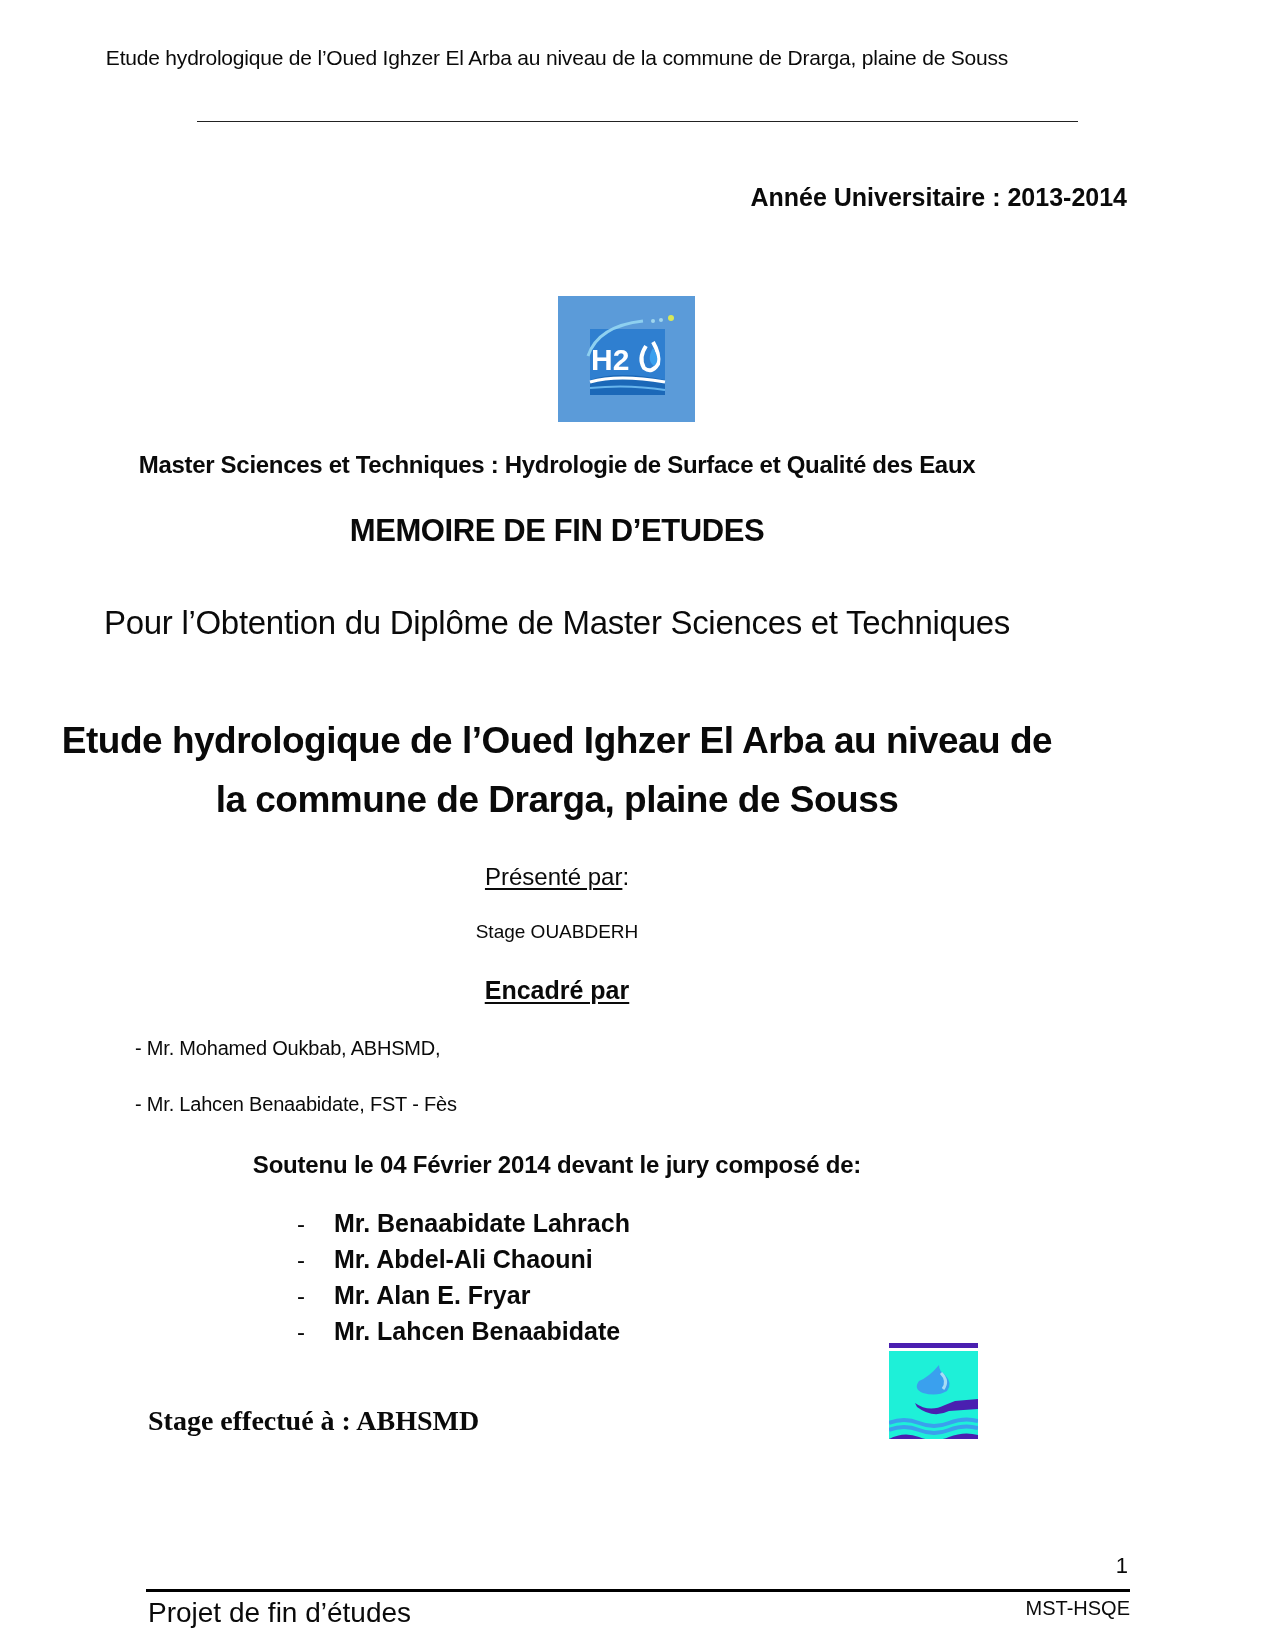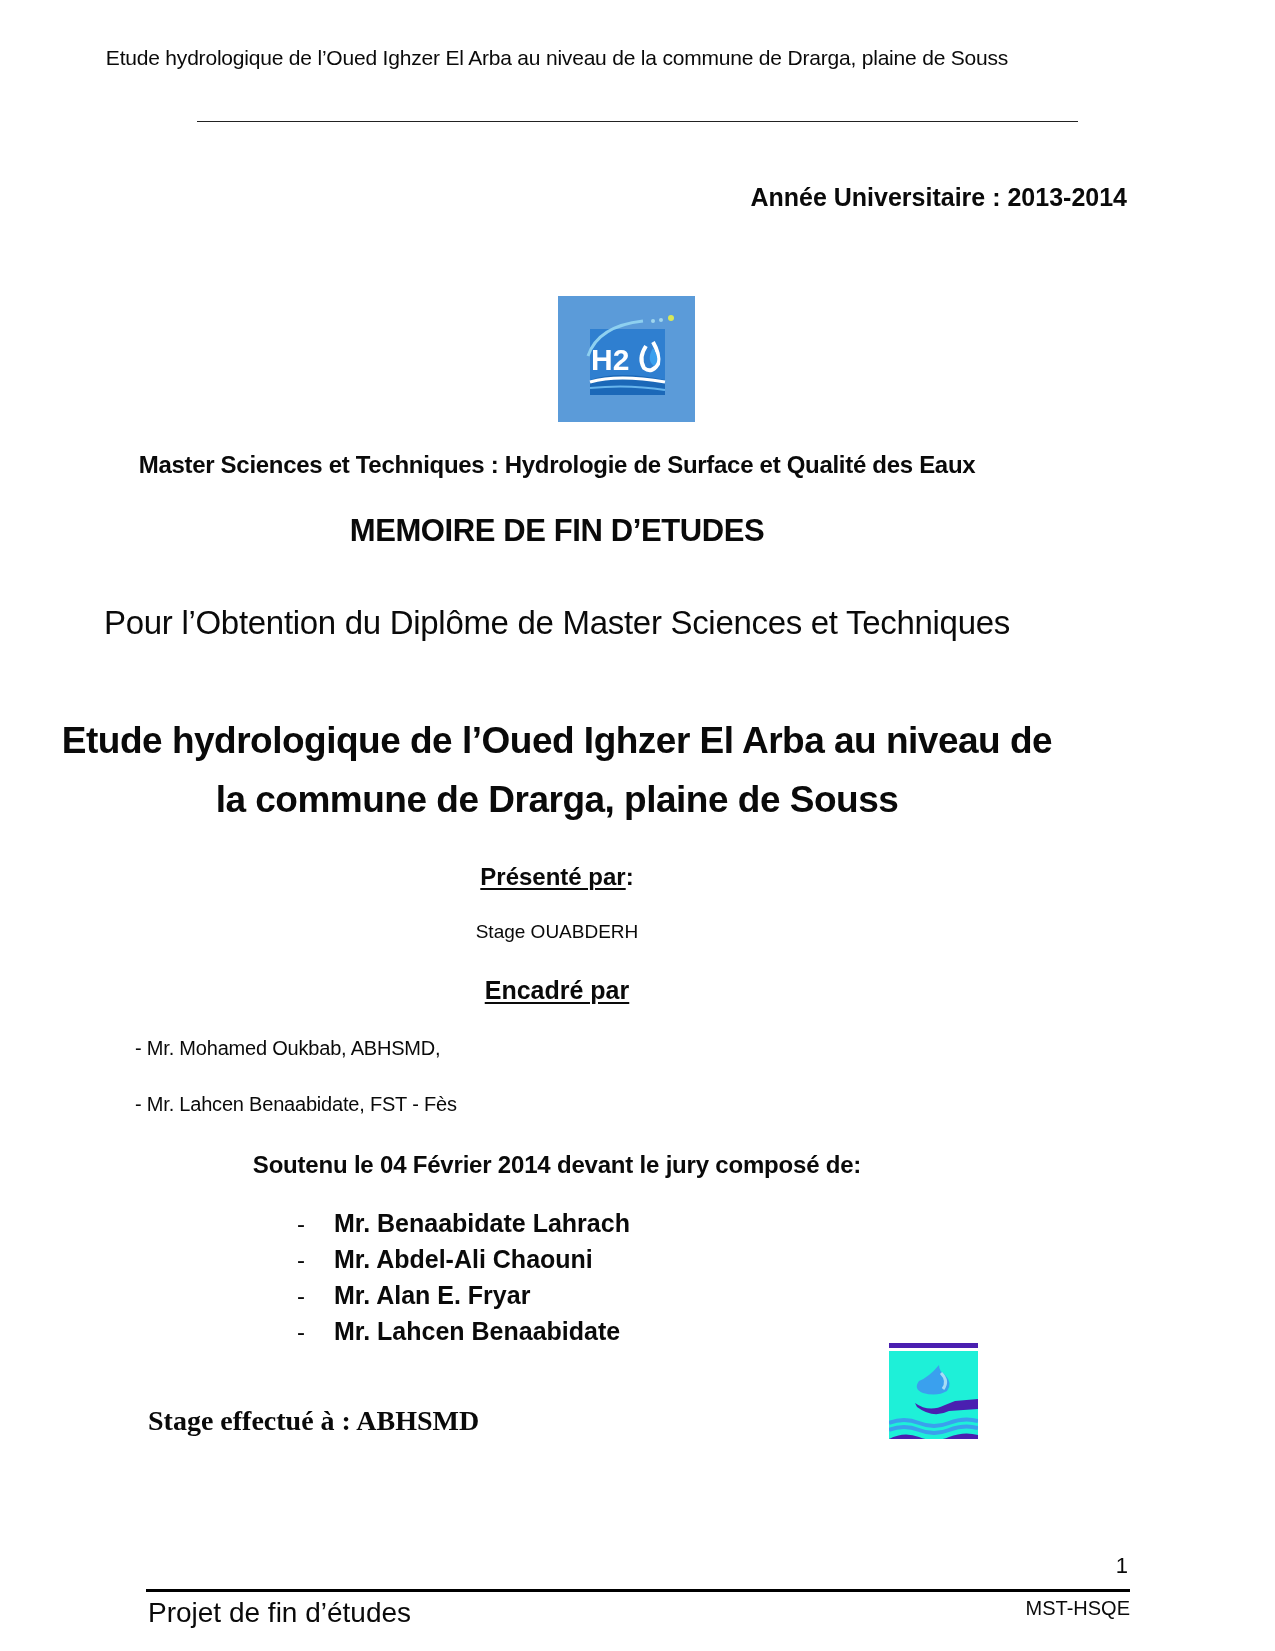--- a/index.html
+++ b/index.html
@@ -11,21 +11,21 @@
   .header-text { top:46px; font-size:21px; letter-spacing:-0.2px; }
   .header-rule { top:121px; left:197px; width:881px; height:0; border-top:1.5px solid #222; }
   .annee { top:183px; right:148px; font-size:25px; font-weight:bold; }
   .logo1 { left:558px; top:296px; width:123px; height:126px; background:#0369a1; }
   .logo2 { left:889px; top:1343px; width:89px; height:96px; }
   .master { top:451px; font-size:24px; font-weight:bold; letter-spacing:-0.3px; }
   .memoire { top:513px; font-size:31px; font-weight:bold; letter-spacing:-0.4px; }
   .pour { top:584px; font-size:33px; letter-spacing:-0.3px;margin-top:20px; }
   .title1 { top:720px; font-size:37px; font-weight:bold; letter-spacing:-0.5px; }
   .title2 { top:779px; font-size:37px; font-weight:bold; letter-spacing:-0.5px; }
-  .presente { top:863px; font-size:24px; font-weight:bold; }
+  .presente { top:863px; font-size:24px; font-weight:normal; }
   .u { text-decoration:underline; text-decoration-thickness:2px; text-underline-offset:3px; }
   .said { top:921px; font-size:19px; }
   .encadre { top:976px; font-size:25px; font-weight:bold; }
   .sup { left:135px; font-size:20px; font-weight:normal; letter-spacing:-0.2px; }
   .sup1 { top:1037px; }
   .sup2 { top:1093px; }
   .soutenu { top:1151px; font-size:24px; font-weight:bold; letter-spacing:-0.2px; }
   .jury-dash { left:297px; font-size:24px; }
   .jury-name { left:334px; font-size:25px; font-weight:bold; }
   .stage { top:1405px; left:148px; font-family:"Liberation Serif", serif;

